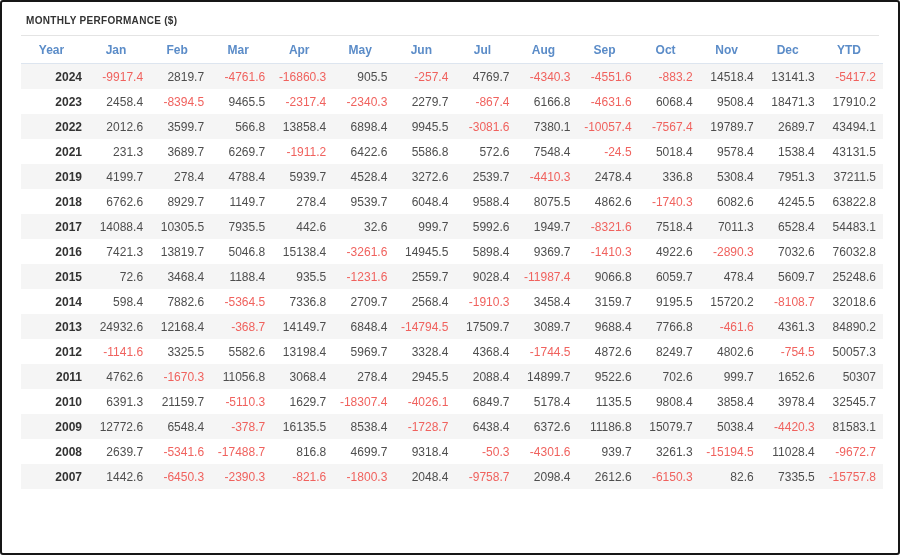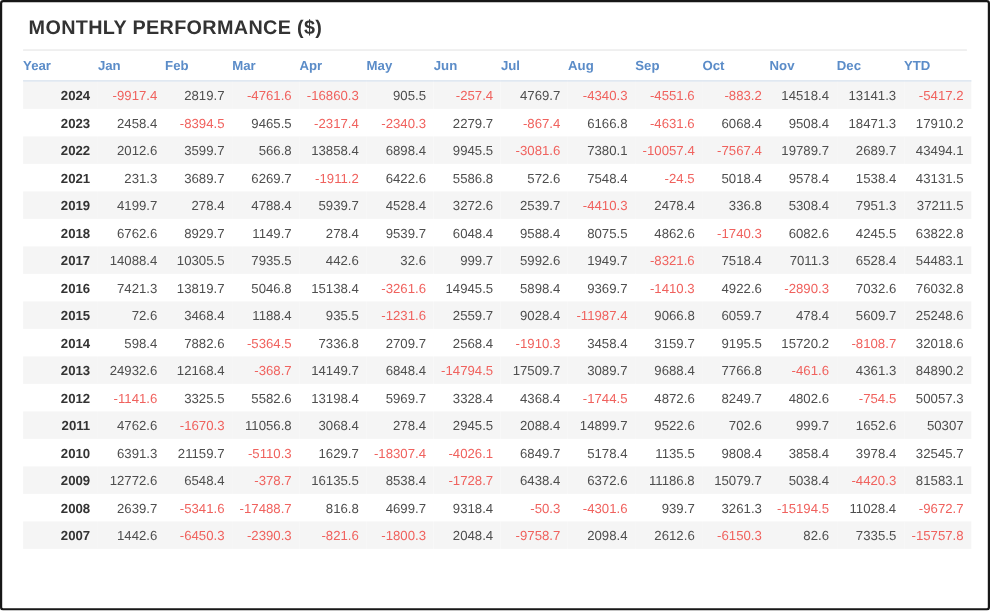--- a/index.html
+++ b/index.html
@@ -13,41 +13,41 @@
     width: 900px;
     height: 555px;
     box-sizing: border-box;
     border: 2px solid #171717;
     border-radius: 3px;
     background: #ffffff;
     overflow: hidden;
   }
   .title {
     margin: 13px 20px 0 24px;
-    font-size: 18px;
+    font-size: 10px;
     font-weight: bold;
     color: #333333;
     letter-spacing: 0.3px;
   }
   .title-divider {
     margin: 9px 19px 0 19px;
     border-bottom: 1px solid #e4e4e4;
   }
   table.perf {
     width: 862px;
     margin: 0 19px;
     border-collapse: collapse;
     table-layout: fixed;
     font-size: 12px;
   }
   table.perf col.year-col { width: 68px; }
   table.perf th {
     height: 27px;
     padding: 0 7px 0 0;
-    text-align: left;
+    text-align: center;
     font-weight: bold;
     color: #5b8cc8;
     border-bottom: 1px solid #dde5ef;
     white-space: nowrap;
   }
   table.perf td {
     height: 25px;
     padding: 0 7px 0 0;
     text-align: right;
     color: #4e4e4e;

